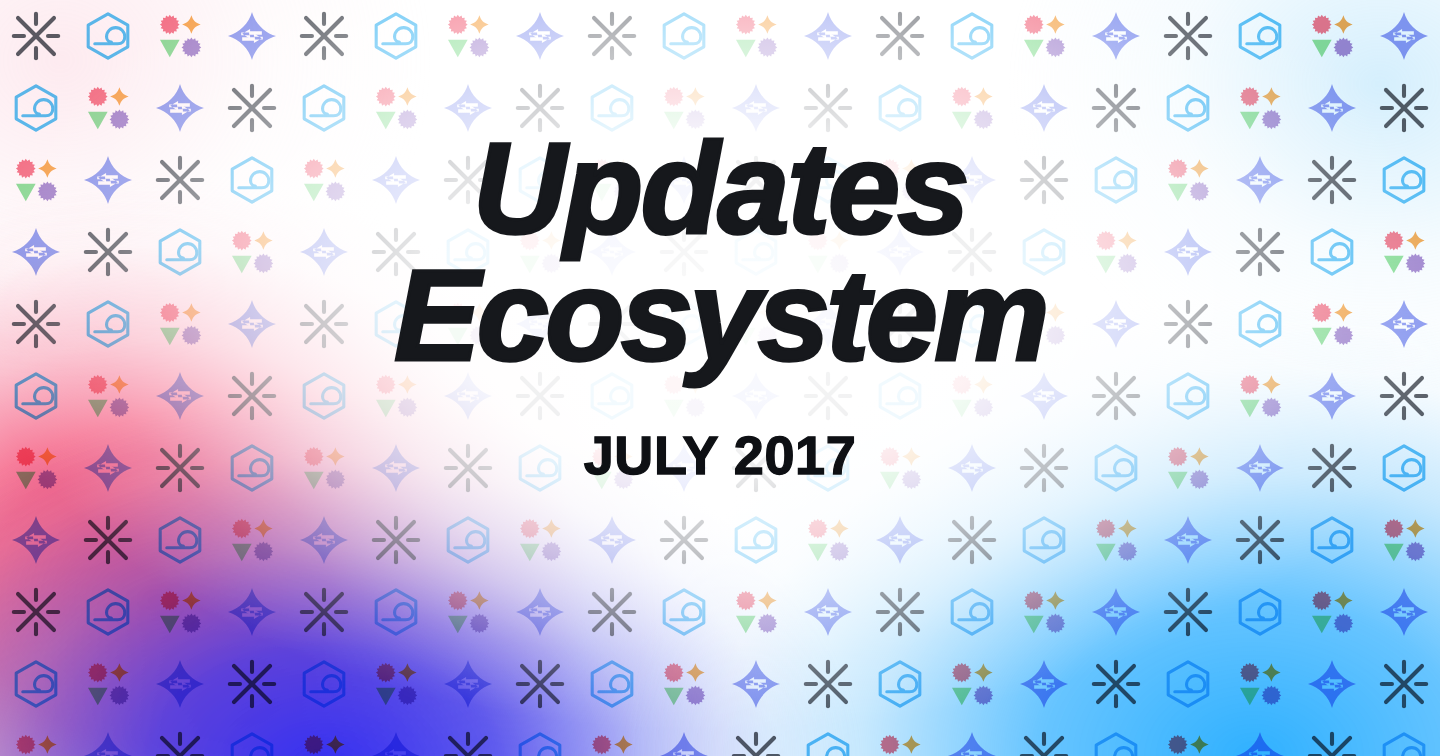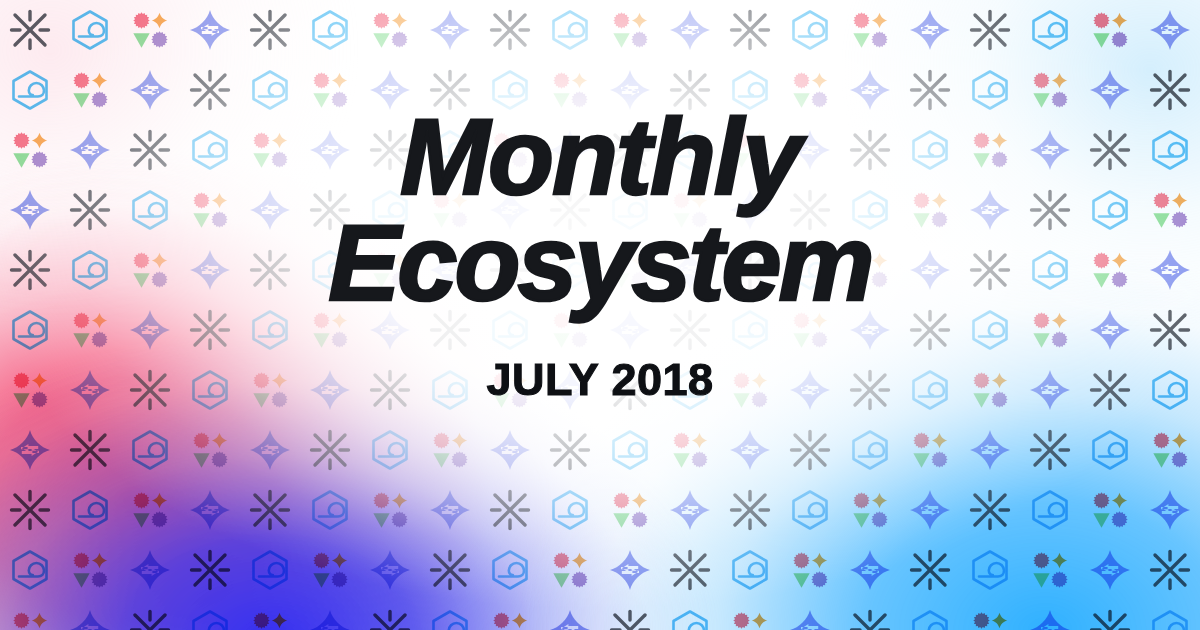--- a/index.html
+++ b/index.html
@@ -2190,19 +2190,19 @@
     <div class="blob blob-cyan2"></div>
     <div class="blob blob-red"></div>
     <div class="blob blob-blue"></div>
     <div class="blob blob-cyan"></div>
   </div>
 
   <div class="veil"></div>
 
   <div class="content">
     <h1 class="title">
-      <span class="title-line l1">Monthly</span>
+      <span class="title-line l1">Updates</span>
       <span class="title-line l2">Ecosystem</span>
     </h1>
-    <p class="subtitle">JULY 2018</p>
+    <p class="subtitle">JULY 2017</p>
   </div>
 
 </div>
 
 </body></html>

